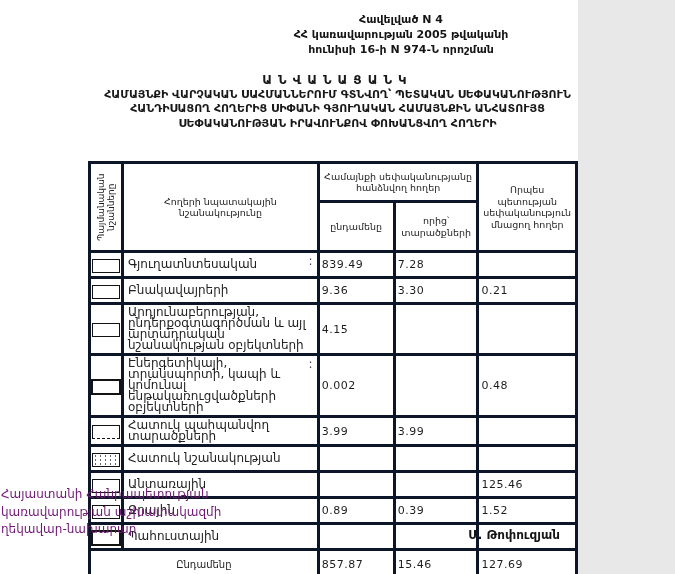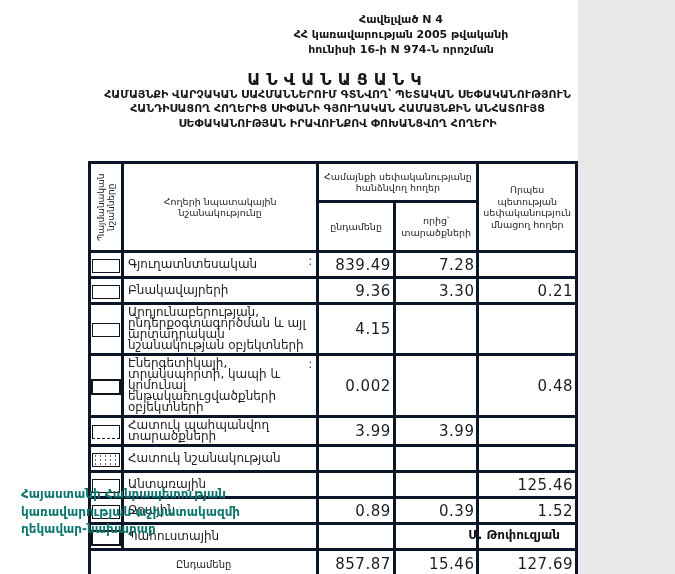--- a/index.html
+++ b/index.html
@@ -13,21 +13,21 @@
     position:absolute;top:12px;right:12px;width:330px;
     text-align:center;font-weight:bold;font-size:11px;line-height:15px;
     color:#171717;
   }
   
   .title{
     position:absolute;top:73px;left:40px;width:595px;
     text-align:center;font-weight:bold;font-size:11px;line-height:14.5px;
     color:#1a1a1a;
   }
-  .title .t-head{letter-spacing:6px;font-size:16px;display:block;}
+  .title .t-head{letter-spacing:6px;font-size:12px;display:block;}
   
   .tbl-wrap{position:absolute;left:88px;top:161px;}
   table{border-collapse:collapse;table-layout:fixed;}
   td,th{
     border:3px solid #0f172a;font-weight:normal;vertical-align:middle;
     overflow:hidden;
   }
   table{border:2px solid #1d1d1d;}
   th{font-size:9.5px;line-height:11.5px;text-align:center;padding:2px 3px;color:#222;}
   .th-group{border-bottom:2px solid #1d1d1d;}
@@ -48,30 +48,30 @@
   }
   .sym.bold{border-width:2px;}
   .sym.dotted{background-image:radial-gradient(#666 22%,transparent 23%);background-size:5px 4px;}
   .sym.dashed{border-bottom-style:dashed;}
   td.label{
     font-size:12px;line-height:11px;padding:2px 4px;text-align:left;
     position:relative;color:#232323;
   }
   td.label .mark{position:absolute;right:4px;top:3px;color:#444;}
   td.num{
-    font-size:15px;text-align:right;letter-spacing:0.5px;padding:2px;
+    font-size:11px;text-align:left;letter-spacing:0.5px;padding:2px;
     color:#1e1e1e;
   }
   tbody tr{height:20px;}
   tr.total-row td{border-top:2px solid #1d1d1d;height:22px;}
   tr.total-row .label{text-align:center;font-size:10px;}
   
   .footer{
-    position:absolute;left:21px;top:486px;font-weight:bold;font-size:12px;
-    line-height:17.5px;color:#0f766e;
+    position:absolute;left:1px;top:486px;font-weight:normal;font-size:12px;
+    line-height:17.5px;color:#701a75;
   }
   .signature{
     position:absolute;right:18px;top:528px;font-weight:bold;font-size:12px;
     color:#181818;
   }
   
   .artifact{position:absolute;background:#9a9a9a;}
   .a1{left:600px;top:160px;width:14px;height:2px;}
   .a2{left:640px;top:413px;width:8px;height:2px;}
 </style>

